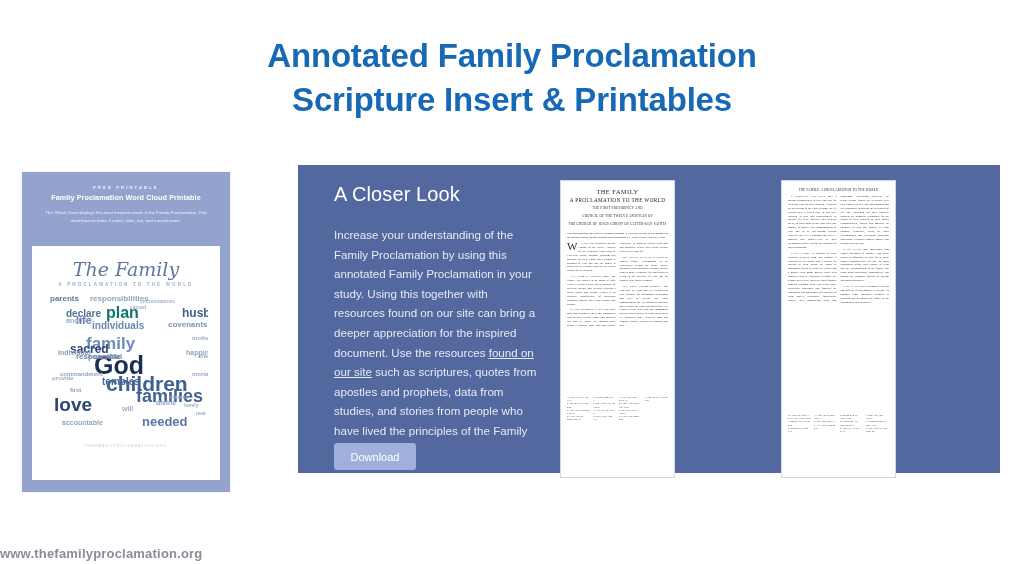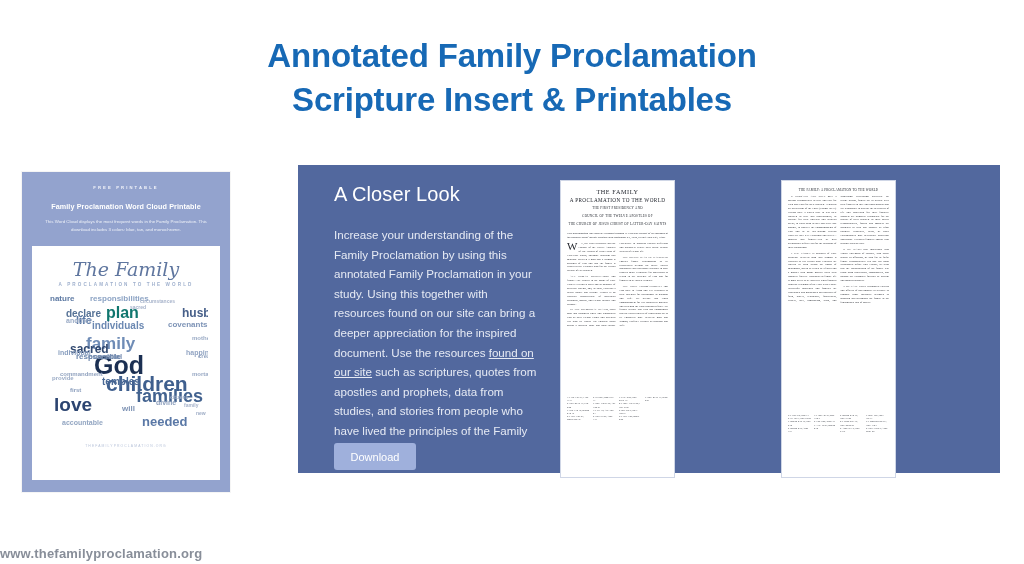--- a/index.html
+++ b/index.html
@@ -35,21 +35,21 @@
   #wc-band{
     height:60px; width:100%;
     color:#ffffff; text-align:center;
     box-sizing:border-box; padding-top:7px;
   }
   #wc-eyebrow{
     font-size:4.2px; letter-spacing:2.1px; font-weight:bold;
     color:#f2f4fa; text-transform:uppercase;
   }
   #wc-title{
-    margin-top:12px; font-size:7.2px; font-weight:bold;
+    margin-top:3px; font-size:7.2px; font-weight:bold;
     color:#ffffff; letter-spacing:0.1px;
   }
   #wc-desc{
     margin-top:7px; font-size:4.4px; line-height:8px;
     color:#eef1f8; padding:0 10px;
   }
   #wc-sheet{
     position:absolute; left:10px; top:74px;
     width:188px; height:234px;
     background:#ffffff;
@@ -194,38 +194,38 @@
         <span style="left: 92px; top: 96px; font-size: 18px; color: rgb(66, 98, 143); font-weight: 700;">families</span>
         <span style="left: 10px; top: 104px; font-size: 19px; color: rgb(44, 68, 112); font-weight: 700;">love</span>
         <span style="left: 42px; top: 44px; font-size: 17px; color: rgb(111, 140, 182); font-weight: 700;">family</span>
         <span style="left: 62px; top: 14px; font-size: 16px; color: #0f766e; font-weight: 700;">plan</span>
         <span style="left: 98px; top: 124px; font-size: 13px; color: rgb(90, 120, 166); font-weight: 700;">needed</span>
         <span style="left: 138px; top: 16px; font-size: 12px; color: rgb(70, 95, 137); font-weight: 700;">husband</span>
         <span style="left: 26px; top: 52px; font-size: 12px; color: rgb(48, 72, 111); font-weight: 700;">sacred</span>
         <span style="left: 22px; top: 18px; font-size: 10px; color: rgb(86, 114, 150); font-weight: 700;">declare</span>
         <span style="left: 48px; top: 30px; font-size: 10px; color: rgb(107, 136, 178); font-weight: 700; text-align: center;">individuals</span>
         <span style="left: 46px; top: 4px; font-size: 8px; color: rgb(140, 163, 196); font-weight: 700;">responsibilities</span>
-        <span style="left: 6px; top: 4px; font-size: 8px; color: rgb(94, 122, 163); font-weight: 700;">nature</span>
+        <span style="left: 6px; top: 4px; font-size: 8px; color: rgb(94, 122, 163); font-weight: 700;">parents</span>
         <span style="left: 58px; top: 86px; font-size: 10px; color: rgb(75, 106, 151); font-weight: 700;">temples</span>
         <span style="left: 44px; top: 62px; font-size: 8px; color: rgb(130, 150, 183); font-weight: 700;">essential</span>
         <span style="left: 32px; top: 62px; font-size: 8px; color: rgb(110, 136, 173); font-weight: 700;">responsible</span>
         <span style="left: 18px; top: 128px; font-size: 7px; color: rgb(147, 166, 194); font-weight: 700;">accountable</span>
         <span style="left: 32px; top: 24px; font-size: 11px; color: rgb(91, 121, 165); font-weight: 700;">life</span>
         <span style="left: 14px; top: 58px; font-size: 7px; color: rgb(139, 160, 192); font-weight: 700;">individual</span>
         <span style="left: 22px; top: 26px; font-size: 7px; color: rgb(154, 171, 198); font-weight: 700;">another</span>
         <span style="left: 8px; top: 84px; font-size: 6px; color: rgb(157, 173, 199); font-weight: 700;">provide</span>
         <span style="left: 16px; top: 80px; font-size: 6px; color: rgb(147, 164, 192); font-weight: 700;">commandment</span>
         <span style="left: 26px; top: 96px; font-size: 6px; color: rgb(138, 157, 188); font-weight: 700;">first</span>
         <span style="left: 124px; top: 30px; font-size: 8px; color: rgb(125, 147, 182); font-weight: 700;">covenants</span>
         <span style="left: 142px; top: 58px; font-size: 7px; color: rgb(147, 165, 195); font-weight: 700;">happiness</span>
         <span style="left: 148px; top: 44px; font-size: 6px; color: rgb(156, 172, 198); font-weight: 700;">mother</span>
         <span style="left: 154px; top: 62px; font-size: 6px; color: rgb(143, 161, 190); font-weight: 700;">created</span>
         <span style="left: 148px; top: 80px; font-size: 6px; color: rgb(154, 170, 197); font-weight: 700;">mortal</span>
         <span style="left: 112px; top: 108px; font-size: 7px; color: rgb(142, 160, 189); font-weight: 700;">divine</span>
-        <span style="left: 78px; top: 114px; font-size: 8px; color: rgb(126, 147, 180); font-weight: 700;">will</span>
+        <span style="left: 78px; top: 114px; font-size: 8px; color: rgb(126, 147, 180); font-weight: 400;">will</span>
         <span style="left: 126px; top: 104px; font-size: 5px; color: rgb(160, 174, 199); font-weight: 700;">citizens</span>
         <span style="left: 140px; top: 112px; font-size: 5px; color: rgb(165, 178, 202); font-weight: 700;">family</span>
         <span style="left: 152px; top: 120px; font-size: 5px; color: rgb(159, 173, 198); font-weight: 700;">new</span>
         <span style="left: 86px; top: 14px; font-size: 5px; color: rgb(163, 176, 201); font-weight: 700;">sacred</span>
         <span style="left: 96px; top: 8px; font-size: 5px; color: rgb(168, 180, 203); font-weight: 700;">circumstances</span>
       </div>
     <div id="wc-url">THEFAMILYPROCLAMATION.ORG</div>
   </div>
 </div>
 

